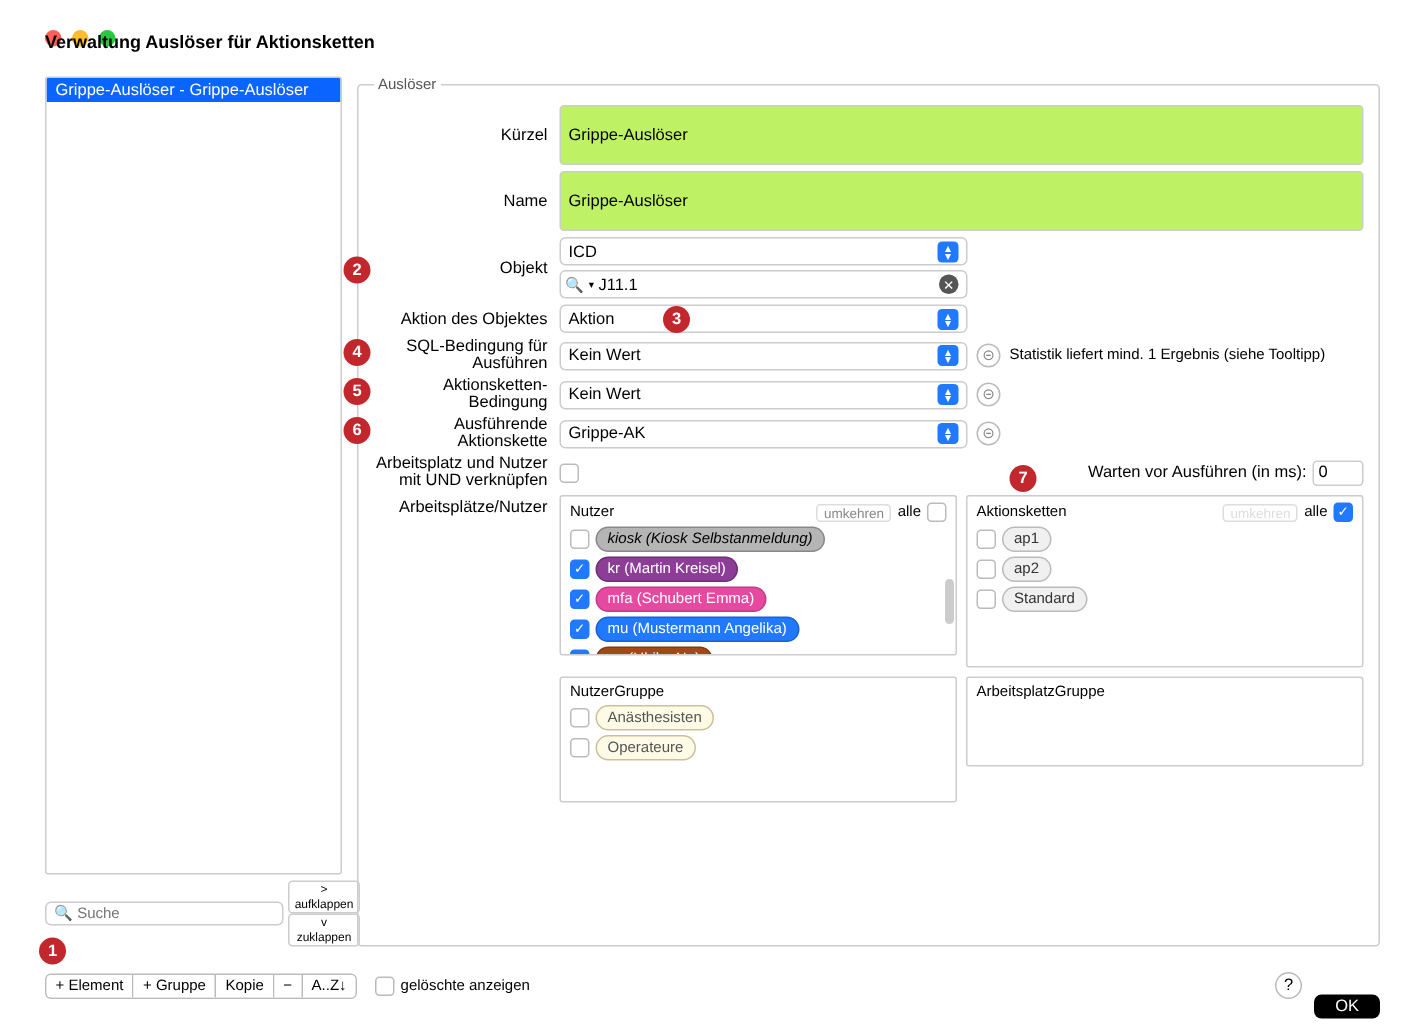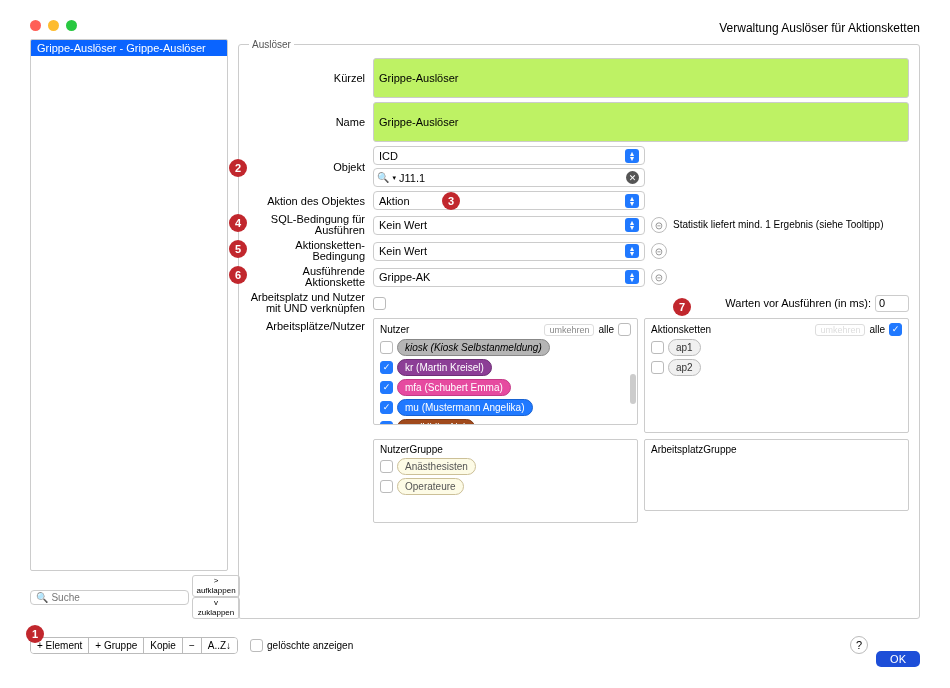--- a/index.html
+++ b/index.html
@@ -5,21 +5,21 @@
   * { box-sizing: border-box; margin: 0; padding: 0; }
   body { font-family: -apple-system, "Helvetica Neue", Arial, sans-serif; font-size: 11px; background: #fff; color: #000; }
   
   .window { width: 950px; height: 688px; padding: 20px 30px 30px 30px; position: relative; }
   .mac-dots { display: flex; gap: 7px; margin-bottom: 4px; }
   .dot { width: 11px; height: 11px; border-radius: 50%; }
   .dot.red { background: #ff5f57; }
   .dot.yellow { background: #febc2e; }
   .dot.green { background: #28c840; }
   
-  .titlebar { text-align: right; font-weight: 400; font-size: 12px; margin-top: -14px; margin-bottom: 4px; }
+  .titlebar { text-align: left; font-weight: 700; font-size: 12px; margin-top: -14px; margin-bottom: 16px; }
   
   .main { display: flex; gap: 10px; height: 580px; }
   
   .sidebar { width: 198px; display: flex; flex-direction: column; }
   .tree { flex: 1; border: 1px solid #ccc; border-radius: 2px; background: #fff; overflow: hidden; }
   .tree-item { background: #0a64ff; color: #fff; padding: 2px 6px; font-size: 11px; }
   .sidebar-bottom { margin-top: 4px; }
   .search-row { display: flex; align-items: center; gap: 3px; }
   .search-input-wrap { flex: 1; border: 1px solid #ccc; border-radius: 4px; padding: 1px 5px; display: flex; align-items: center; gap: 3px; }
   .search-input { border: none; outline: none; flex: 1; font-size: 10px; color: #999; }
@@ -58,21 +58,21 @@
   .wait-input { width: 34px; border: 1px solid #ccc; border-radius: 3px; padding: 1px 3px; font-size: 11px; text-align: left; height: 17px; }
   
   .panels { display: grid; grid-template-columns: 1fr 1fr; gap: 6px; }
   .panel { border: 1px solid #ccc; border-radius: 2px; padding: 4px 6px; background: #fff; }
   .panel-head { display: flex; align-items: center; justify-content: space-between; font-size: 10px; margin-bottom: 3px; }
   .panel-head .controls { display: flex; align-items: center; gap: 4px; }
   .tiny-btn { font-size: 9px; border: 1px solid #ddd; background: #fff; border-radius: 3px; padding: 0 4px; color: #888; cursor: pointer; }
   .panel.users { height: 107px; overflow: hidden; position: relative; }
   .panel.groups { height: 84px; }
   .panel.wp { height: 115px; }
-  .panel.wpg { height: 72px; }
+  .panel.wpg { height: 60px; }
   
   .chip-row { display: flex; align-items: center; gap: 4px; margin-bottom: 3px; }
   .chip { border-radius: 9px; padding: 0 7px; font-size: 10px; line-height: 15px; border: 1px solid #999; }
   .chip.grey { background: #b5b5b5; color: #000; border-color: #888; font-style: italic; }
   .chip.purple { background: #8c3e96; color: #fff; border-color: #6d2f75; }
   .chip.pink { background: #e64aa0; color: #fff; border-color: #c33b87; }
   .chip.blue { background: #2079ff; color: #fff; border-color: #1862d2; }
   .chip.brown { background: #a04a1c; color: #fff; border-color: #7e3916; }
   .chip.outline { background: #fdfbe6; color: #555; border: 1px solid #ccc098; }
   .chip.outline-grey { background: #f0f0f0; color: #333; border: 1px solid #bbb; }
@@ -80,21 +80,21 @@
   .scroll-thumb { position: absolute; right: 1px; top: 55px; width: 6px; height: 30px; background: #ccc; border-radius: 3px; }
   
   .bottom-bar { display: flex; align-items: center; justify-content: space-between; margin-top: 4px; }
   .bottom-btns { display: flex; border: 1px solid #bbb; border-radius: 4px; overflow: hidden; }
   .bottom-btns button { background: #fff; border: none; border-right: 1px solid #bbb; font-size: 10px; padding: 2px 6px; cursor: pointer; }
   .bottom-btns button:last-child { border-right: none; }
   .deleted-chk { display: flex; align-items: center; gap: 4px; font-size: 10px; margin-left: 12px; }
   
   .footer-right { display: flex; align-items: center; gap: 8px; }
   .help-btn { width: 18px; height: 18px; border-radius: 50%; border: 1px solid #bbb; background: #fff; font-size: 11px; display: flex; align-items: center; justify-content: center; cursor: pointer; }
-  .ok-btn { background: #1d4ed8; color: #fff; border: none; border-radius: 5px; padding: 2px 14px; font-size: 11px; cursor: pointer; margin-top: 28px; }
+  .ok-btn { background: #000000; color: #fff; border: none; border-radius: 5px; padding: 2px 14px; font-size: 11px; cursor: pointer; margin-top: 28px; }
   
   .badge { position: absolute; width: 18px; height: 18px; border-radius: 50%; background: #c1272d; color: #fff; font-size: 11px; font-weight: 700; display: flex; align-items: center; justify-content: center; z-index: 10; }
   .b1 { left: 26px; top: 625px; }
 </style>
 </head>
 <body>
 
 <div class="window">
   <div class="mac-dots">
     <div class="dot red"></div>
@@ -254,20 +254,24 @@
                 </div>
               </div>
               <div id="ap-list">
                   <div class="chip-row">
                     <span class="checkbox"></span>
                     <span class="chip outline-grey">ap1</span>
                   </div>
                   <div class="chip-row">
                     <span class="checkbox"></span>
                     <span class="chip outline-grey">ap2</span>
+                  </div>
+                  <div class="chip-row">
+                    <span class="checkbox"></span>
+                    <span class="chip outline-grey">Standard</span>
                   </div>
                 </div>
             </div>
 
             <div class="panel groups">
               <div class="panel-head">
                 <span>NutzerGruppe</span>
               </div>
               <div id="ng-list">
                   <div class="chip-row">

